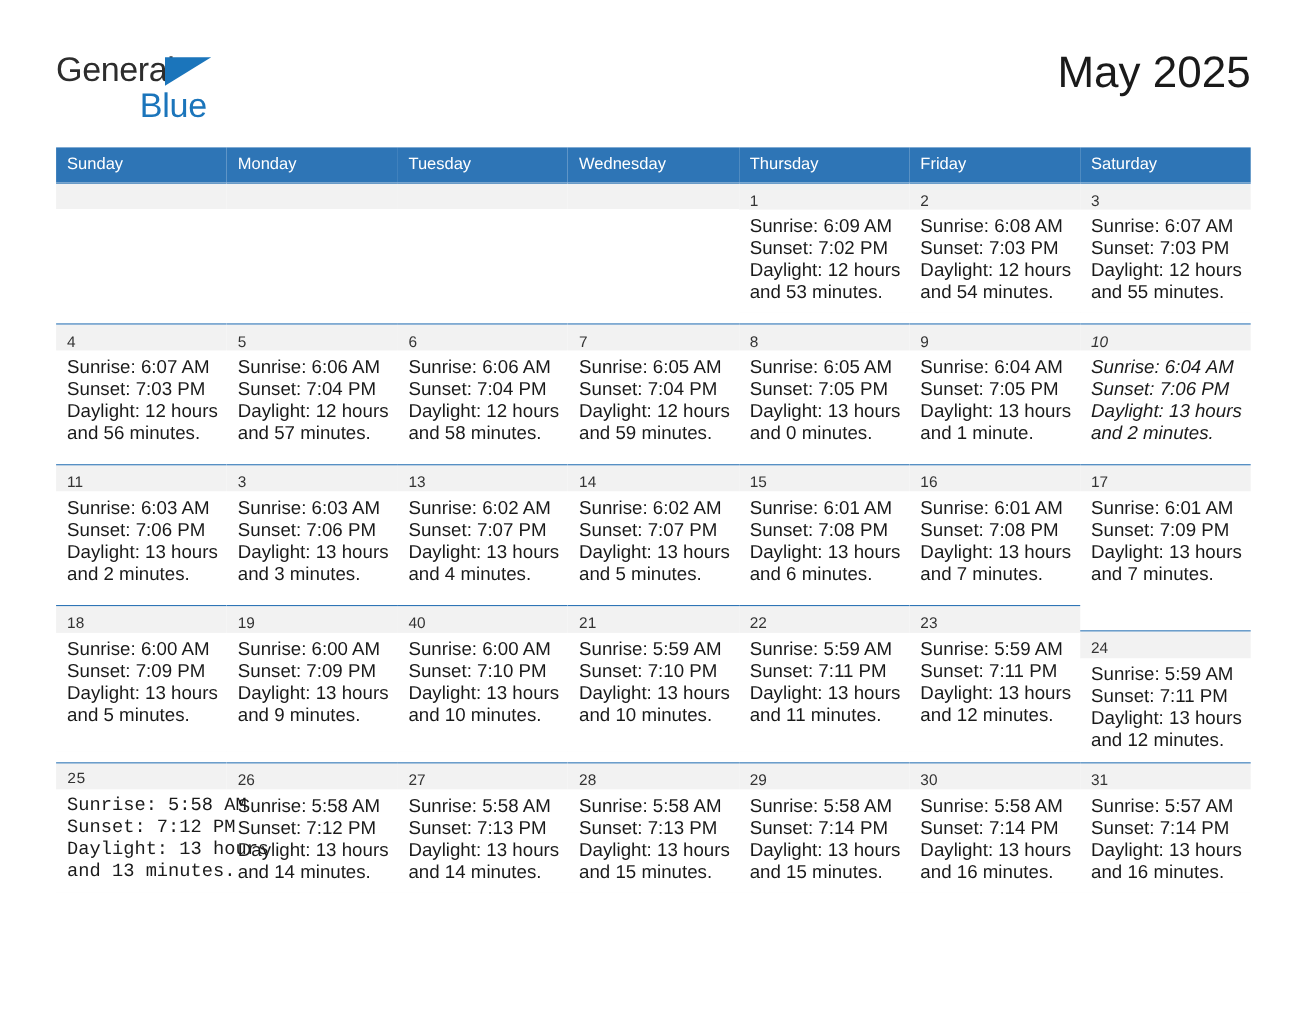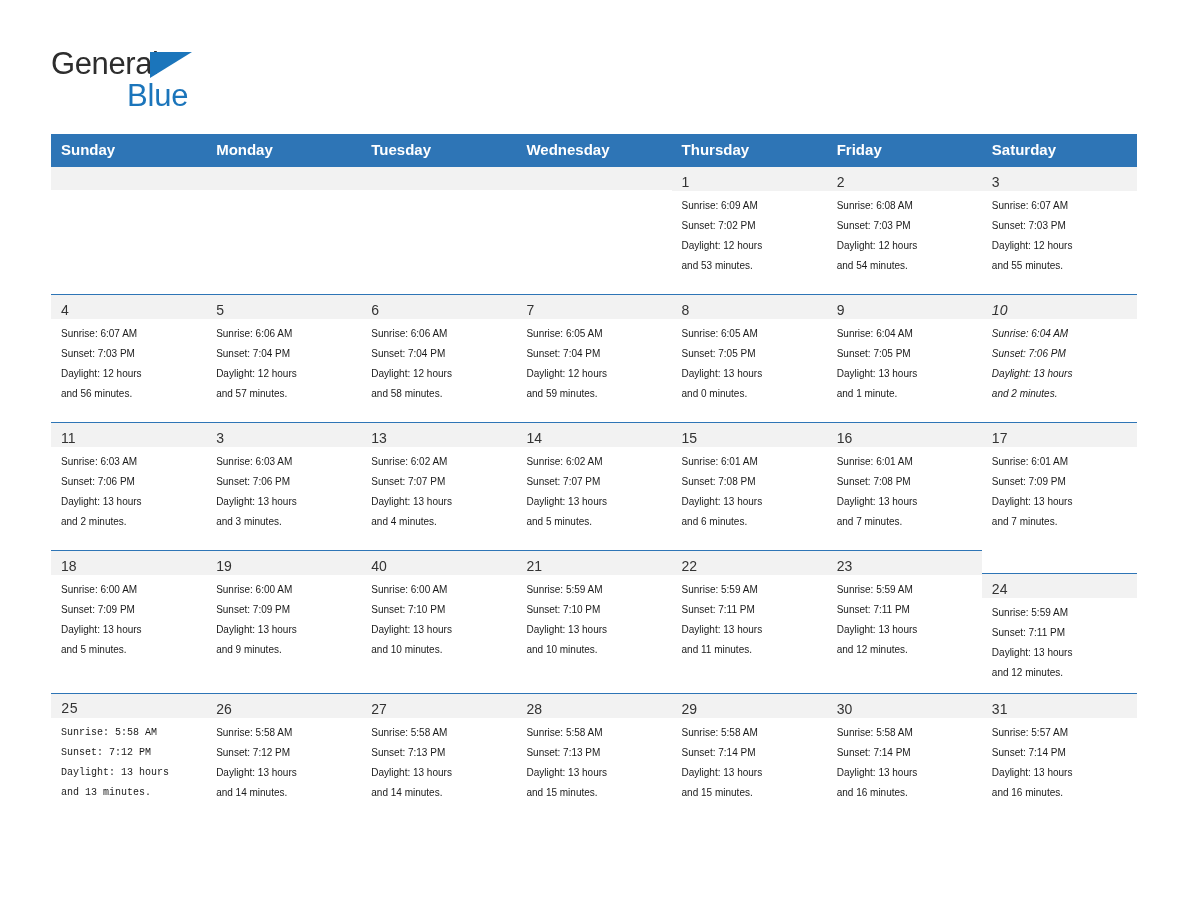--- a/index.html
+++ b/index.html
@@ -77,21 +77,21 @@
   .calendar {
     margin-top: 23px;
     width: 1086px;
     border-collapse: collapse;
     table-layout: fixed;
   }
   .calendar th {
     background: #2e75b6;
     color: #ffffff;
     font-size: 15px;
-    font-weight: bold;
+    font-weight: normal;
     text-align: left;
     padding: 7px 0 8px 10px;
     height: 16px;
   }
   .calendar td {
     vertical-align: top;
     width: 155px;
     height: 118px;
     padding: 0;
     border: none;
@@ -106,21 +106,21 @@
     background: #f2f2f2;
     border-top: 1px solid #2e75b6;
   }
   .daynum {
     font-size: 14px;
     color: #333333;
     line-height: 18px;
     margin-bottom: 5px;
   }
   .info {
-    font-size: 10px;
+    font-size: 17px;
     color: #1a1a1a;
     line-height: 20px;
   }
   .info div {
     white-space: nowrap;
   }
   .row-gap td {
     height: 10px;
     background: #ffffff;
     border: none;
@@ -131,20 +131,21 @@
 
 <div class="page">
 
   <div class="header">
     <div class="logo">
       <span class="logo-general">General</span>
       <span class="logo-flag"></span>
       <span class="logo-blue">Blue</span>
     </div>
     <div class="title-block">
+      <h1 class="month-title">May 2025</h1>
     </div>
   </div>
 
   <table class="calendar">
     <thead>
       <tr>
         <th>Sunday</th>
         <th>Monday</th>
         <th>Tuesday</th>
         <th>Wednesday</th>

